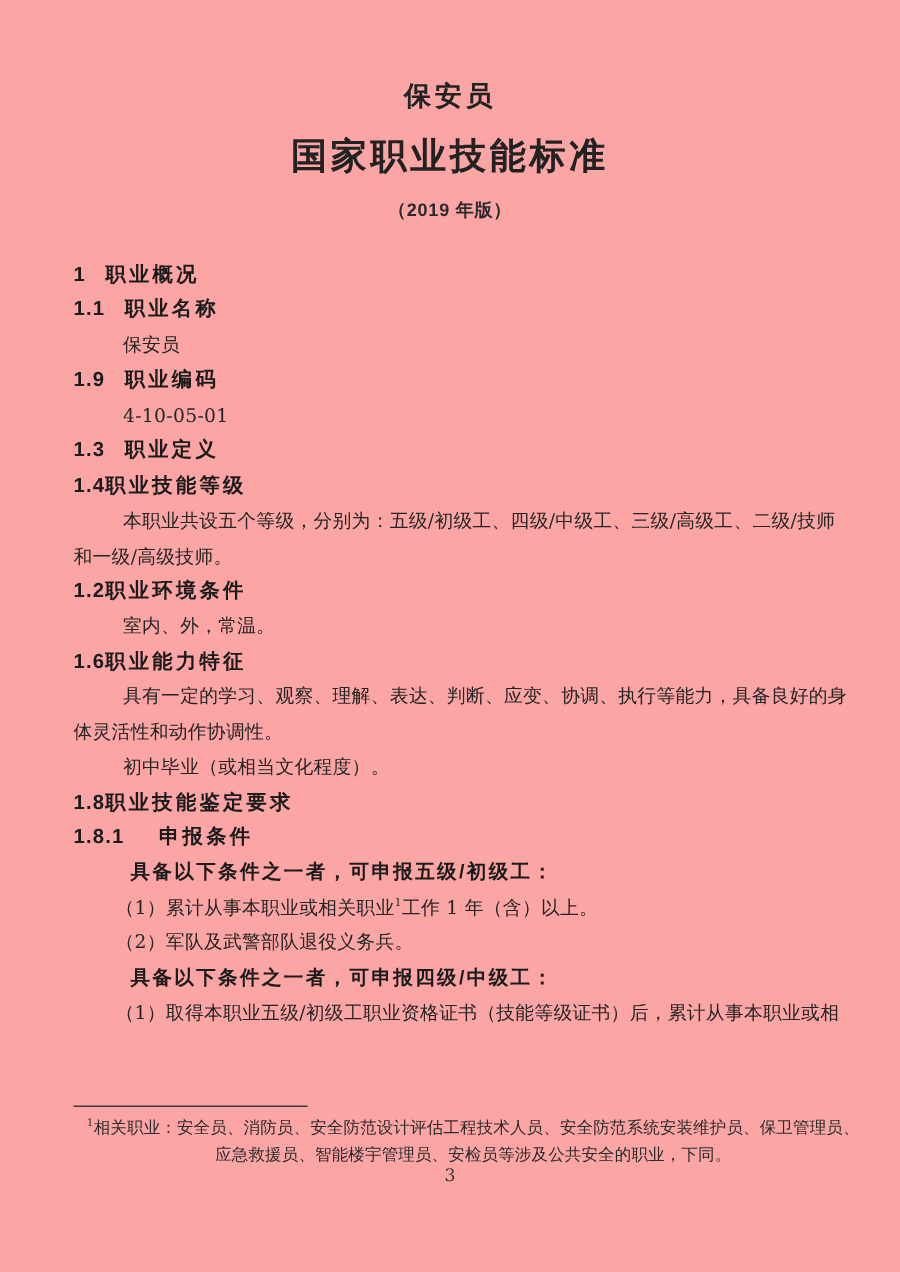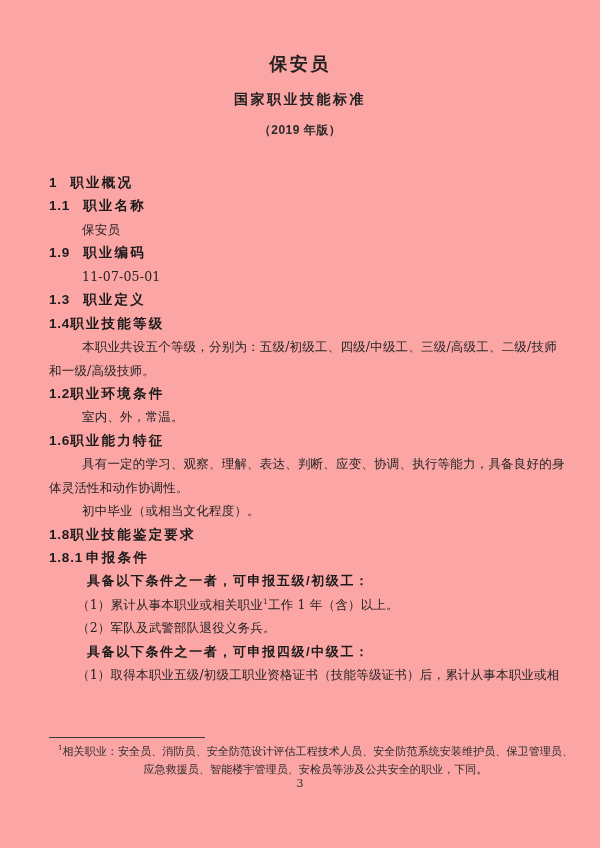--- a/index.html
+++ b/index.html
@@ -8,38 +8,38 @@
     overflow:hidden; color:#1e1e1e;
     font-family:"DejaVu Serif","Liberation Serif",serif;
   }
   .doc-header { position:absolute; top:55px; left:0; right:0; text-align:center; }
   .doc-title {
     font-family:"Liberation Sans","DejaVu Sans",sans-serif;
     font-weight:bold; font-size:18px; line-height:1.05; letter-spacing:2.5px; color:#222;
   }
   .doc-subtitle {
     font-family:"Liberation Sans","DejaVu Sans",sans-serif;
-    font-weight:bold; font-size:14px; line-height:1.05; margin-top:18px; letter-spacing:2.5px; color:#222;
+    font-weight:bold; font-size:24px; line-height:1.05; margin-top:18px; letter-spacing:2.5px; color:#222;
   }
   .doc-edition {
     font-family:"Liberation Sans","DejaVu Sans",sans-serif;
     font-weight:bold; font-size:12px; line-height:1.1; margin-top:17px; letter-spacing:0.5px; color:#2a2a2a;
   }
   .doc-body { position:absolute; top:171px; left:49px; right:18px; }
   .line {
     height:23.45px; line-height:23.45px; font-size:12.5px;
     white-space:nowrap; color:#242424; letter-spacing:0.2px;
   }
   .h1, .h2, .h3 {
     font-family:"Liberation Sans","DejaVu Sans",sans-serif;
     font-weight:bold; font-size:13.5px; letter-spacing:2.2px; color:#1b1b1b;
   }
   .h1 .num, .h2 .num, .h3 .num { letter-spacing:0.8px; }
   .gap-wide .num { margin-right:13px; }
-  .gap-small .num { margin-right:3px;text-align:center; }
+  .gap-small .num { margin-right:23px;text-align:center; }
   .gap-none .num { margin-right:0; }
   .p     { margin-left:33px; }
   .pcont { margin-left:0; }
   .pnum  { margin-left:28px; }
   .pbold {
     margin-left:38px; font-family:"Liberation Sans","DejaVu Sans",sans-serif;
     font-weight:bold; font-size:13px; letter-spacing:1.6px; color:#1b1b1b;
   }
   .line sup { font-size:7.5px; line-height:0; vertical-align:super; }
   .footnote { position:absolute; left:49px; top:737px; right:18px; }
@@ -62,21 +62,21 @@
     <div class="doc-title">保安员</div>
     <div class="doc-subtitle">国家职业技能标准</div>
     <div class="doc-edition">（2019 年版）</div>
   </div>
 
   <div class="doc-body" id="doc-body">
       <div class="line h1 gap-wide"><span class="num">1</span><span class="htext">职业概况</span></div>
       <div class="line h2 gap-wide"><span class="num">1.1</span><span class="htext">职业名称</span></div>
       <div class="line p">保安员</div>
       <div class="line h2 gap-wide"><span class="num">1.9</span><span class="htext">职业编码</span></div>
-      <div class="line p">11-07-05-01</div>
+      <div class="line p">4-10-05-01</div>
       <div class="line h2 gap-wide"><span class="num">1.3</span><span class="htext">职业定义</span></div>
       <div class="line h2 gap-none"><span class="num">1.4</span><span class="htext">职业技能等级</span></div>
       <div class="line p">本职业共设五个等级，分别为：五级/初级工、四级/中级工、三级/高级工、二级/技师</div>
       <div class="line pcont">和一级/高级技师。</div>
       <div class="line h2 gap-none"><span class="num">1.2</span><span class="htext">职业环境条件</span></div>
       <div class="line p">室内、外，常温。</div>
       <div class="line h2 gap-none"><span class="num">1.6</span><span class="htext">职业能力特征</span></div>
       <div class="line p">具有一定的学习、观察、理解、表达、判断、应变、协调、执行等能力，具备良好的身</div>
       <div class="line pcont">体灵活性和动作协调性。</div>
       <div class="line p">初中毕业（或相当文化程度）。</div>

